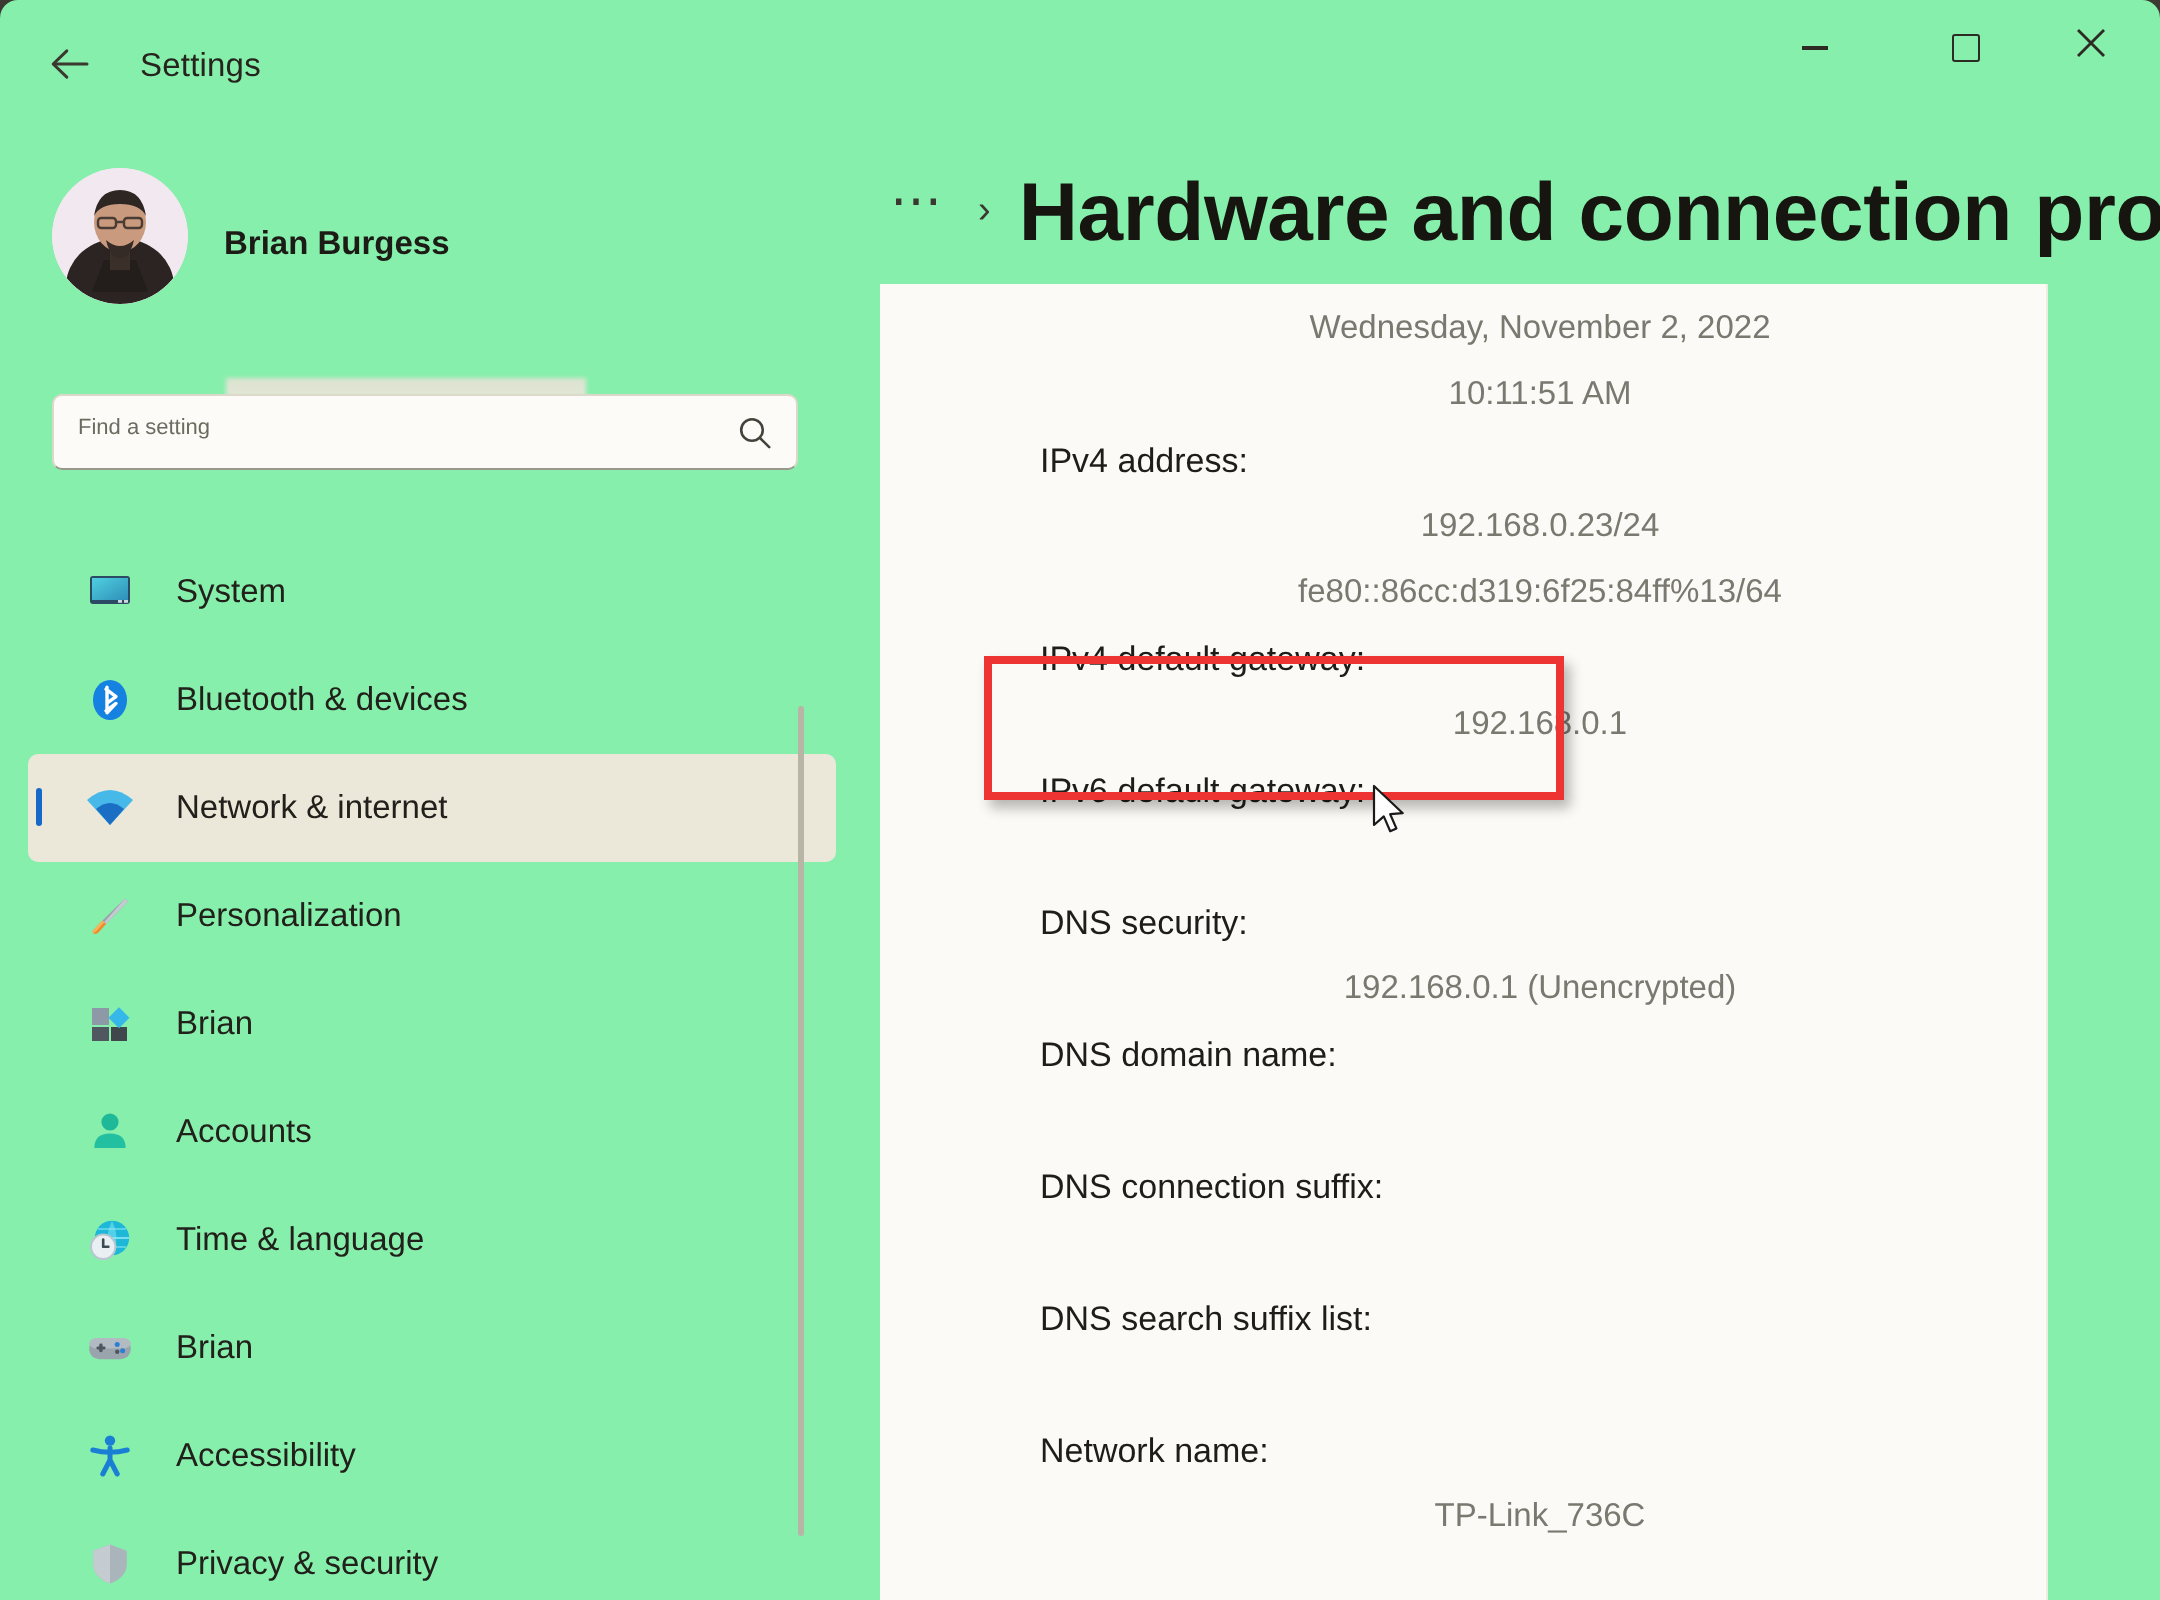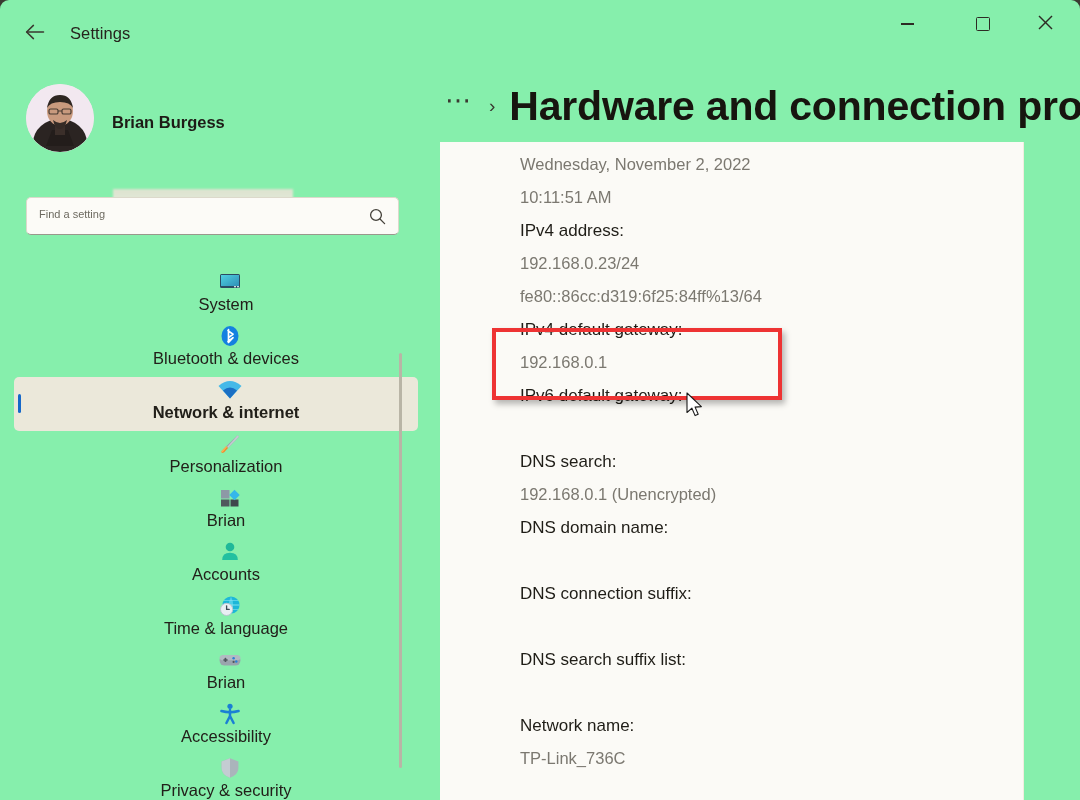--- a/index.html
+++ b/index.html
@@ -131,25 +131,23 @@
     width: 430px;
     height: 531px;
   }
   .nav-item {
     position: relative;
     height: 54px;
     margin: 0 12px 0 14px;
     border-radius: 5px;
     display: flex;
     align-items: center;
-    flex-direction: column;
   }
   .nav-item.selected {
     background: #ebe8da;
-    font-weight: bold;
   }
   .nav-pill {
     position: absolute;
     left: 4px; top: 17px;
     width: 3px; height: 19px;
     border-radius: 2px;
     background: #1668c9;
     display: none;
   }
   .nav-item.selected .nav-pill { display: block; }
@@ -224,20 +222,21 @@
   .detail-label {
     font-size: 17px;
     color: #1f1d17;
     line-height: 33px;
   }
   .detail-value {
     font-size: 16.5px;
     color: #7b7870;
     line-height: 33px;
     min-height: 33px;
+    text-align: center;
   }
   .detail-value.empty { display: block; height: 33px; }
 
   
   #highlight-box {
     position: absolute;
     left: 492px; top: 328px;
     width: 290px; height: 72px;
     border: 4px solid #ee3333;
     box-sizing: border-box;
@@ -502,21 +501,21 @@
           <div class="detail-label">IPv4 default gateway:</div>
           <div class="detail-value">192.168.0.1</div>
         </div>
 
         <div class="detail-row">
           <div class="detail-label">IPv6 default gateway:</div>
           <div class="detail-value empty"></div>
         </div>
 
         <div class="detail-row">
-          <div class="detail-label">DNS search:</div>
+          <div class="detail-label">DNS security:</div>
           <div class="detail-value">192.168.0.1 (Unencrypted)</div>
         </div>
 
         <div class="detail-row">
           <div class="detail-label">DNS domain name:</div>
           <div class="detail-value empty"></div>
         </div>
 
         <div class="detail-row">
           <div class="detail-label">DNS connection suffix:</div>

